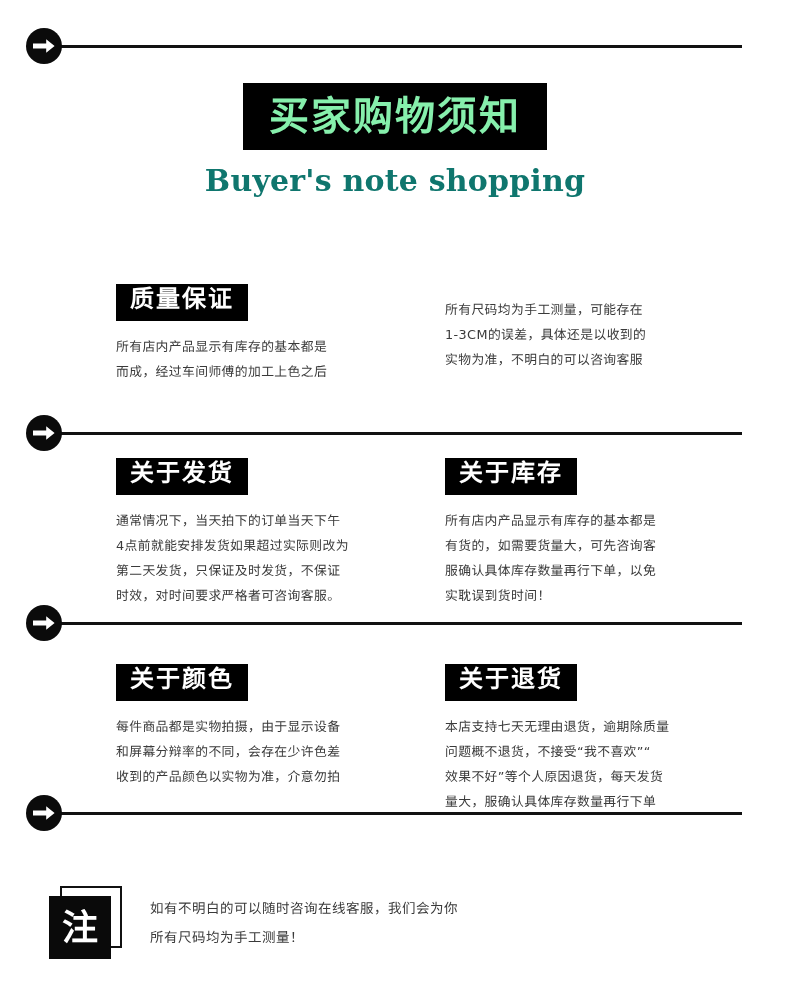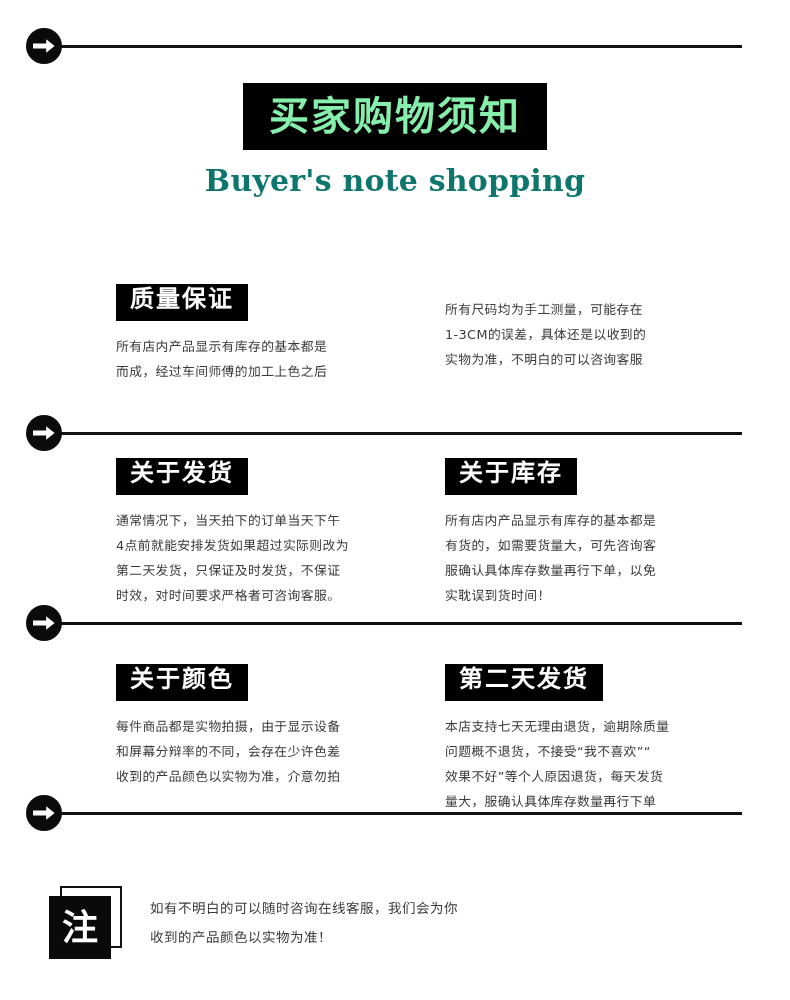--- a/index.html
+++ b/index.html
@@ -247,21 +247,21 @@
     <div class="note-block col-left row-3">
       <div class="note-badge">关于颜色</div>
       <div class="note-body">
         <p>每件商品都是实物拍摄，由于显示设备</p>
         <p>和屏幕分辩率的不同，会存在少许色差</p>
         <p>收到的产品颜色以实物为准，介意勿拍</p>
       </div>
     </div>
 
     <div class="note-block col-right row-3">
-      <div class="note-badge">第二天发货</div>
+      <div class="note-badge">关于退货</div>
       <div class="note-body">
         <p>本店支持七天无理由退货，逾期除质量</p>
         <p>问题概不退货，不接受“我不喜欢”“</p>
         <p>效果不好”等个人原因退货，每天发货</p>
         <p>量大，服确认具体库存数量再行下单</p>
       </div>
     </div>
 
   </div>
 
@@ -292,17 +292,17 @@
     <span class="rule-line"></span>
   </div>
 
   <div class="footer-note">
     <div class="zhu-icon">
       <span class="outline-sq"></span>
       <span class="solid-sq">注</span>
     </div>
     <div class="footer-text">
       <p>如有不明白的可以随时咨询在线客服，我们会为你</p>
-      <p>收到的产品颜色以实物为准！</p>
+      <p>所有尺码均为手工测量！</p>
     </div>
   </div>
 
 </div>
 
 </body></html>

